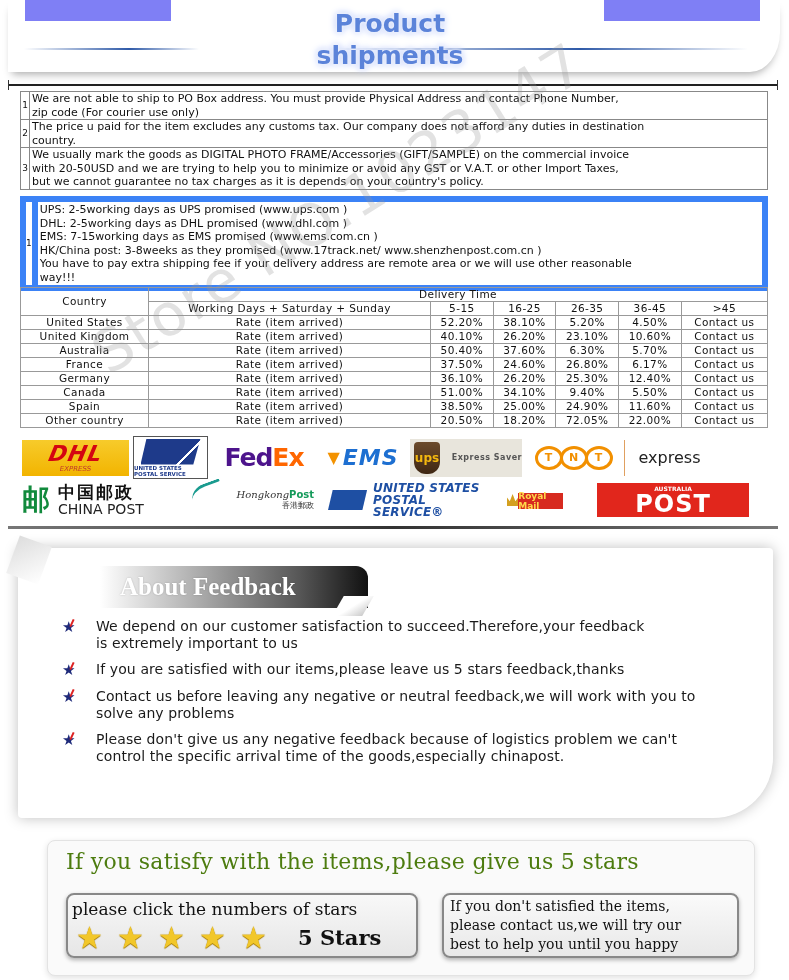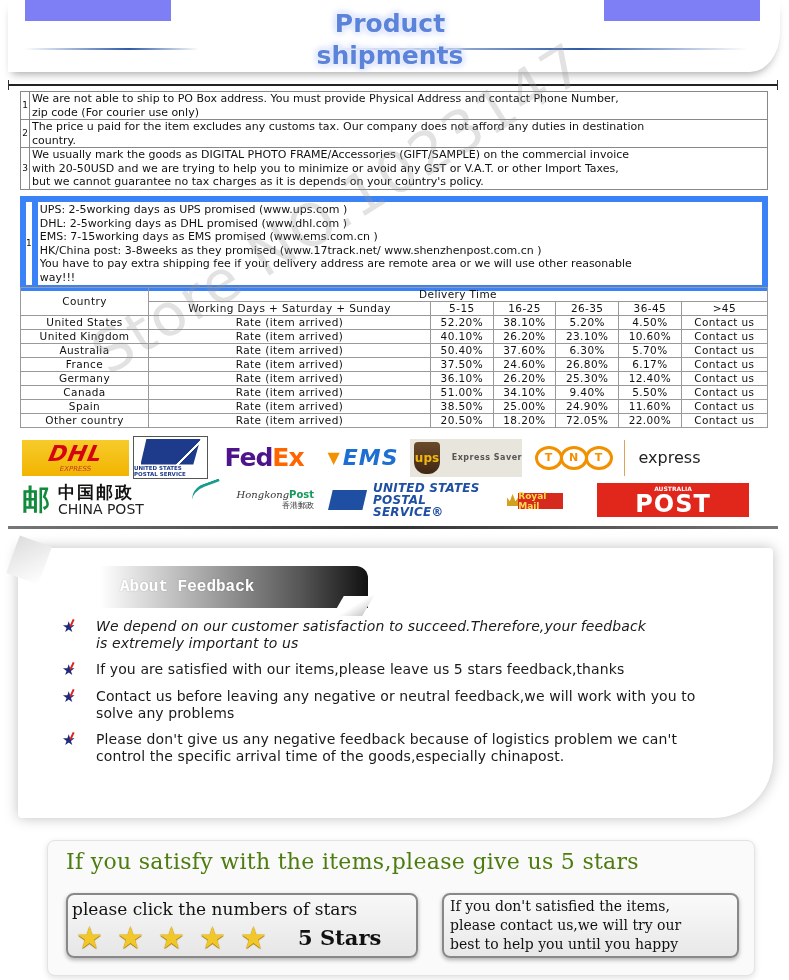--- a/index.html
+++ b/index.html
@@ -127,21 +127,21 @@
     position: absolute; left: 18px; top: 548px; width: 755px; height: 270px;
     background: #fff; border-radius: 4px 4px 60px 4px;
     box-shadow: 0 0 14px rgba(0,0,0,0.25);
   }
   .feedback-card .curl { position: absolute; left: -6px; top: -8px; width: 34px; height: 40px; background: linear-gradient(135deg, #ddd, #fff); transform: rotate(20deg); }
   .about-ribbon {
     position: absolute; left: 82px; top: 18px; width: 268px; height: 42px;
     background: linear-gradient(to right, #fff 0%, #bbb 30%, #555 75%, #111 100%);
     border-radius: 0 12px 0 0;
     display: flex; align-items: center; padding-left: 20px;
-    font-family: Liberation Mono, monospace; font-weight: bold; font-size: 16px; color: #fff;
+    font-family: Liberation Serif, serif; font-weight: bold; font-size: 25px; color: #fff;
     text-shadow: 0 0 2px rgba(0,0,0,0.2);
   }
   .about-ribbon .fold { position: absolute; right: 0; bottom: -8px; width: 30px; height: 20px; background: linear-gradient(135deg, #fff 50%, #ccc); transform: skewX(-30deg); }
   .fb-list { position: absolute; left: 44px; top: 70px; width: 660px; list-style: none; }
   .fb-list li { display: flex; align-items: flex-start; margin-bottom: 9px; }
   .fb-list .star-icon { width: 22px; flex: none; font-size: 15px; color: #1e2a7a; line-height: 18px; position: relative; }
   .fb-list .star-icon::after { content: ""; position: absolute; left: 9px; top: 1px; width: 2px; height: 8px; background: #d22; transform: rotate(25deg); }
   .fb-list .text { font-family: "DejaVu Sans", sans-serif; font-size: 14px; line-height: 17px; color: #1a1a1a; letter-spacing: 0.1px; margin-left: 12px; }
 
   
@@ -383,21 +383,21 @@
 
 <div class="feedback-card">
   <div class="curl"></div>
   <div class="about-ribbon">
     <span>About Feedback</span>
     <div class="fold"></div>
   </div>
   <ul class="fb-list">
     <li>
       <span class="star-icon">★</span>
-      <span class="text" style="width:560px;font-style:italic;">We depend on our customer satisfaction to succeed.Therefore,your feedback is extremely important to us</span>
+      <span class="text" style="width:560px;">We depend on our customer satisfaction to succeed.Therefore,your feedback is extremely important to us</span>
     </li>
     <li>
       <span class="star-icon">★</span>
       <span class="text" style="width:640px;">If you are satisfied with our items,please leave us 5 stars feedback,thanks</span>
     </li>
     <li>
       <span class="star-icon">★</span>
       <span class="text" style="width:625px;">Contact us before leaving any negative or neutral feedback,we will work with you to solve any problems</span>
     </li>
     <li>

